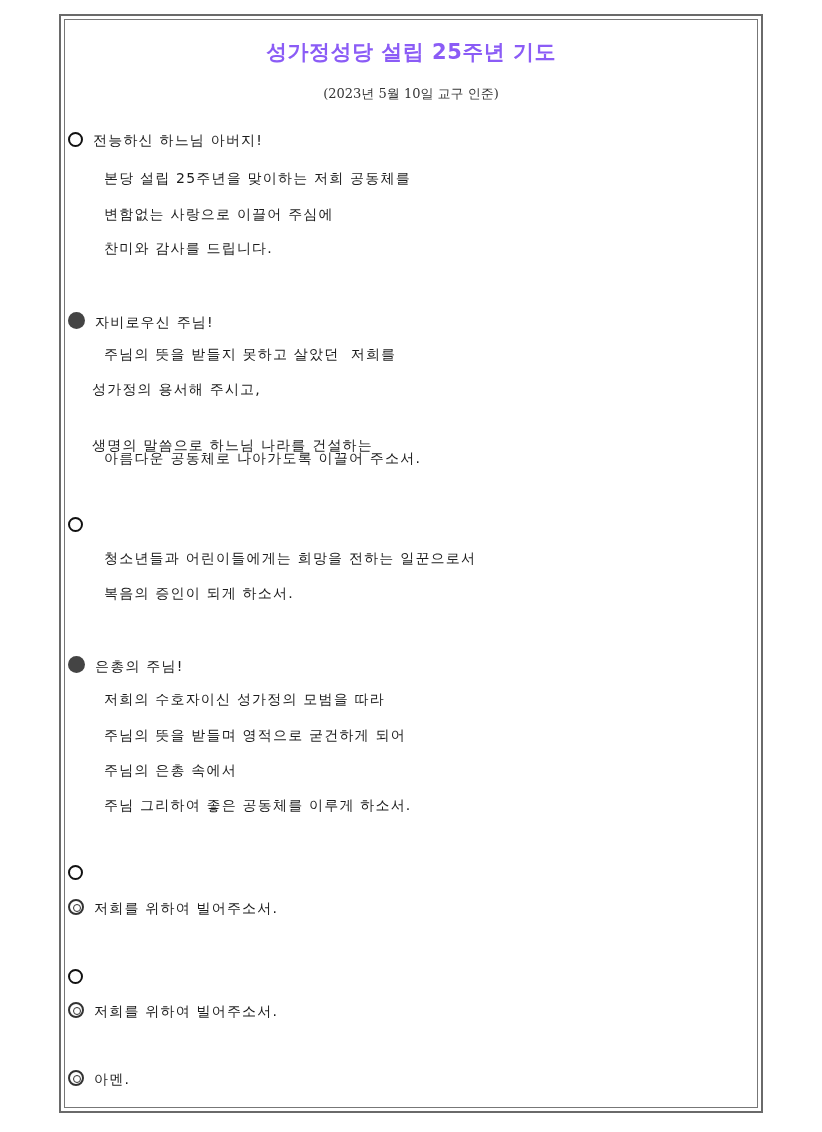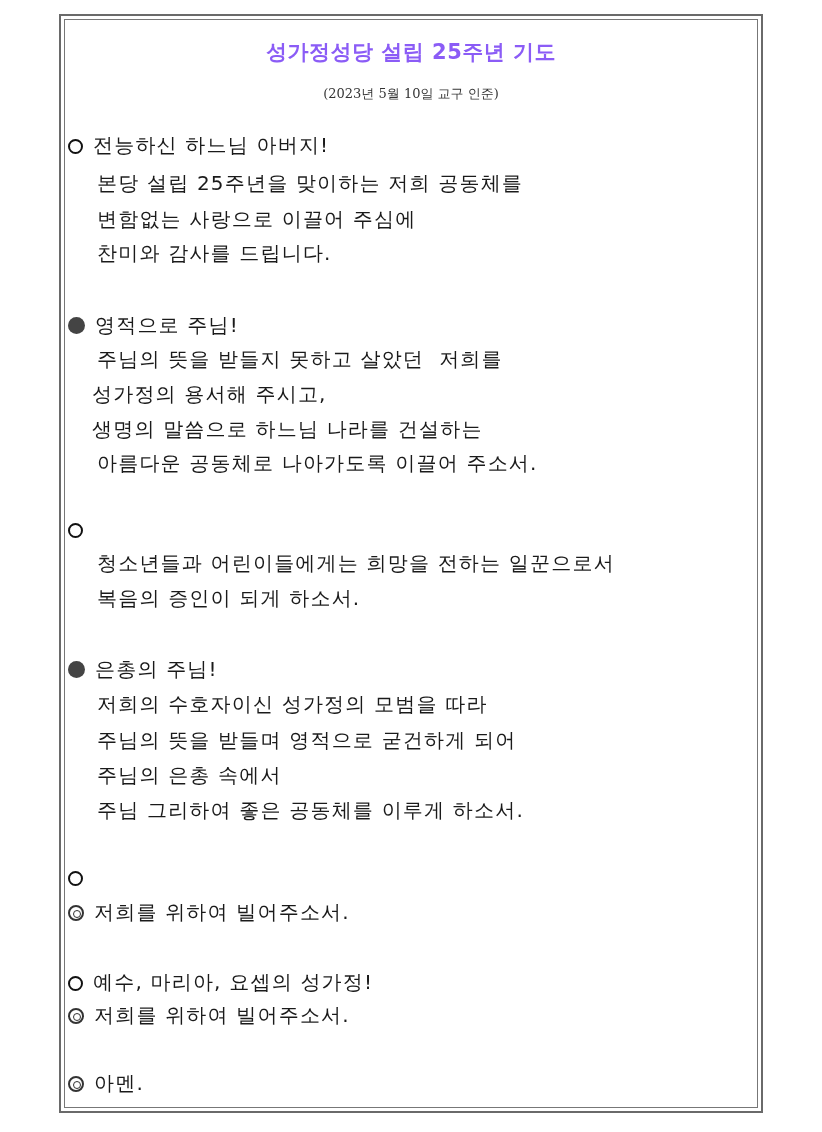--- a/index.html
+++ b/index.html
@@ -6,22 +6,22 @@
   body { width: 822px; height: 1132px; position: relative; overflow: hidden;
          font-family: "DejaVu Sans", "Liberation Sans", sans-serif; color: #1a1a1a; }
   .frame { position: absolute; left: 59px; top: 14px; width: 704px; height: 1099px;
            border: 2px solid #6a6a6a; box-sizing: border-box; }
   .frame-inner { position: absolute; left: 3px; top: 3px; right: 3px; bottom: 3px;
            border: 1.5px solid #777; }
   .title { position: absolute; left: 0; right: 0; top: 38px; text-align: center;
            font-size: 21px; font-weight: bold; letter-spacing: 0.5px; color: #8b5cf6; }
   .subtitle { position: absolute; left: 0; right: 0; top: 77px; text-align: center;
            font-family: "DejaVu Serif", "Liberation Serif", serif; font-size: 13px; color: #333; margin-top: 8px; }
-  .line { position: absolute; left: 68px; font-size: 20px; white-space: pre; letter-spacing: 1.2px; color: #1a1a1a; }
-  .line.indent { left: 97px; }
+  .line { position: absolute; left: 68px; font-size: 14px; white-space: pre; letter-spacing: 1.2px; color: #1a1a1a; }
+  .line.indent { left: 104px; }
   .line.indent2 { left: 92px; }
   .mark { display: inline-block; width: 16px; height: 16px; margin-right: 10px; vertical-align: -2px; box-sizing: border-box; border-radius: 50%; }
   .mark.open { border: 2px solid #111; width: 15px; height: 15px; }
   .mark.filled { background: #444; width: 17px; height: 17px; }
   .mark.double { border: 2px solid #333; position: relative; }
   .mark.double::after { content: ""; position: absolute; left: 3px; top: 3px; width: 6px; height: 6px; border: 1.5px solid #333; border-radius: 50%; }
 </style>
 </head>
 <body>
 
@@ -30,35 +30,35 @@
 </div>
 
 <div class="title">성가정성당 설립 25주년 기도</div>
 <div class="subtitle">(2023년 5월 10일 교구 인준)</div>
 
 <div class="line" style="top:132px"><span class="mark open"></span><span>전능하신 하느님 아버지!</span></div>
 <div class="line indent" style="top:170px">본당 설립 25주년을 맞이하는 저희 공동체를</div>
 <div class="line indent" style="top:206px">변함없는 사랑으로 이끌어 주심에</div>
 <div class="line indent" style="top:240px">찬미와 감사를 드립니다.</div>
 
-<div class="line" style="top:312px"><span class="mark filled"></span><span>영적으로 주님!</span></div>
+<div class="line" style="top:312px"><span class="mark filled"></span><span>자비로우신 주님!</span></div>
 <div class="line indent" style="top:346px">주님의 뜻을 받들지 못하고 살았던  저희를</div>
 <div class="line indent2" style="top:381px">성가정의 용서해 주시고,</div>
-<div class="line indent2" style="top:416px">생명의 말씀으로 하느님 나라를 건설하는</div>
+<div class="line indent2" style="top:437px">생명의 말씀으로 하느님 나라를 건설하는</div>
 <div class="line indent" style="top:450px">아름다운 공동체로 나아가도록 이끌어 주소서.</div>
 
 <div class="line" style="top:517px"><span class="mark open"></span></div>
 <div class="line indent" style="top:550px">청소년들과 어린이들에게는 희망을 전하는 일꾼으로서</div>
 <div class="line indent" style="top:585px">복음의 증인이 되게 하소서.</div>
 
 <div class="line" style="top:656px"><span class="mark filled"></span><span>은총의 주님!</span></div>
 <div class="line indent" style="top:691px">저희의 수호자이신 성가정의 모범을 따라</div>
 <div class="line indent" style="top:727px">주님의 뜻을 받들며 영적으로 굳건하게 되어</div>
 <div class="line indent" style="top:762px">주님의 은총 속에서</div>
 <div class="line indent" style="top:797px">주님 그리하여 좋은 공동체를 이루게 하소서.</div>
 
 <div class="line" style="top:865px"><span class="mark open"></span></div>
 <div class="line" style="top:899px"><span class="mark double"></span><span>저희를 위하여 빌어주소서.</span></div>
 
-<div class="line" style="top:969px"><span class="mark open"></span><span>예수, 마리아, 요셉의 성가정!</span></div>
+<div class="line" style="top:969px"><span class="mark open"></span></div>
 <div class="line" style="top:1002px"><span class="mark double"></span><span>저희를 위하여 빌어주소서.</span></div>
 
 <div class="line" style="top:1070px"><span class="mark double"></span><span>아멘.</span></div>
 
 </body></html>

